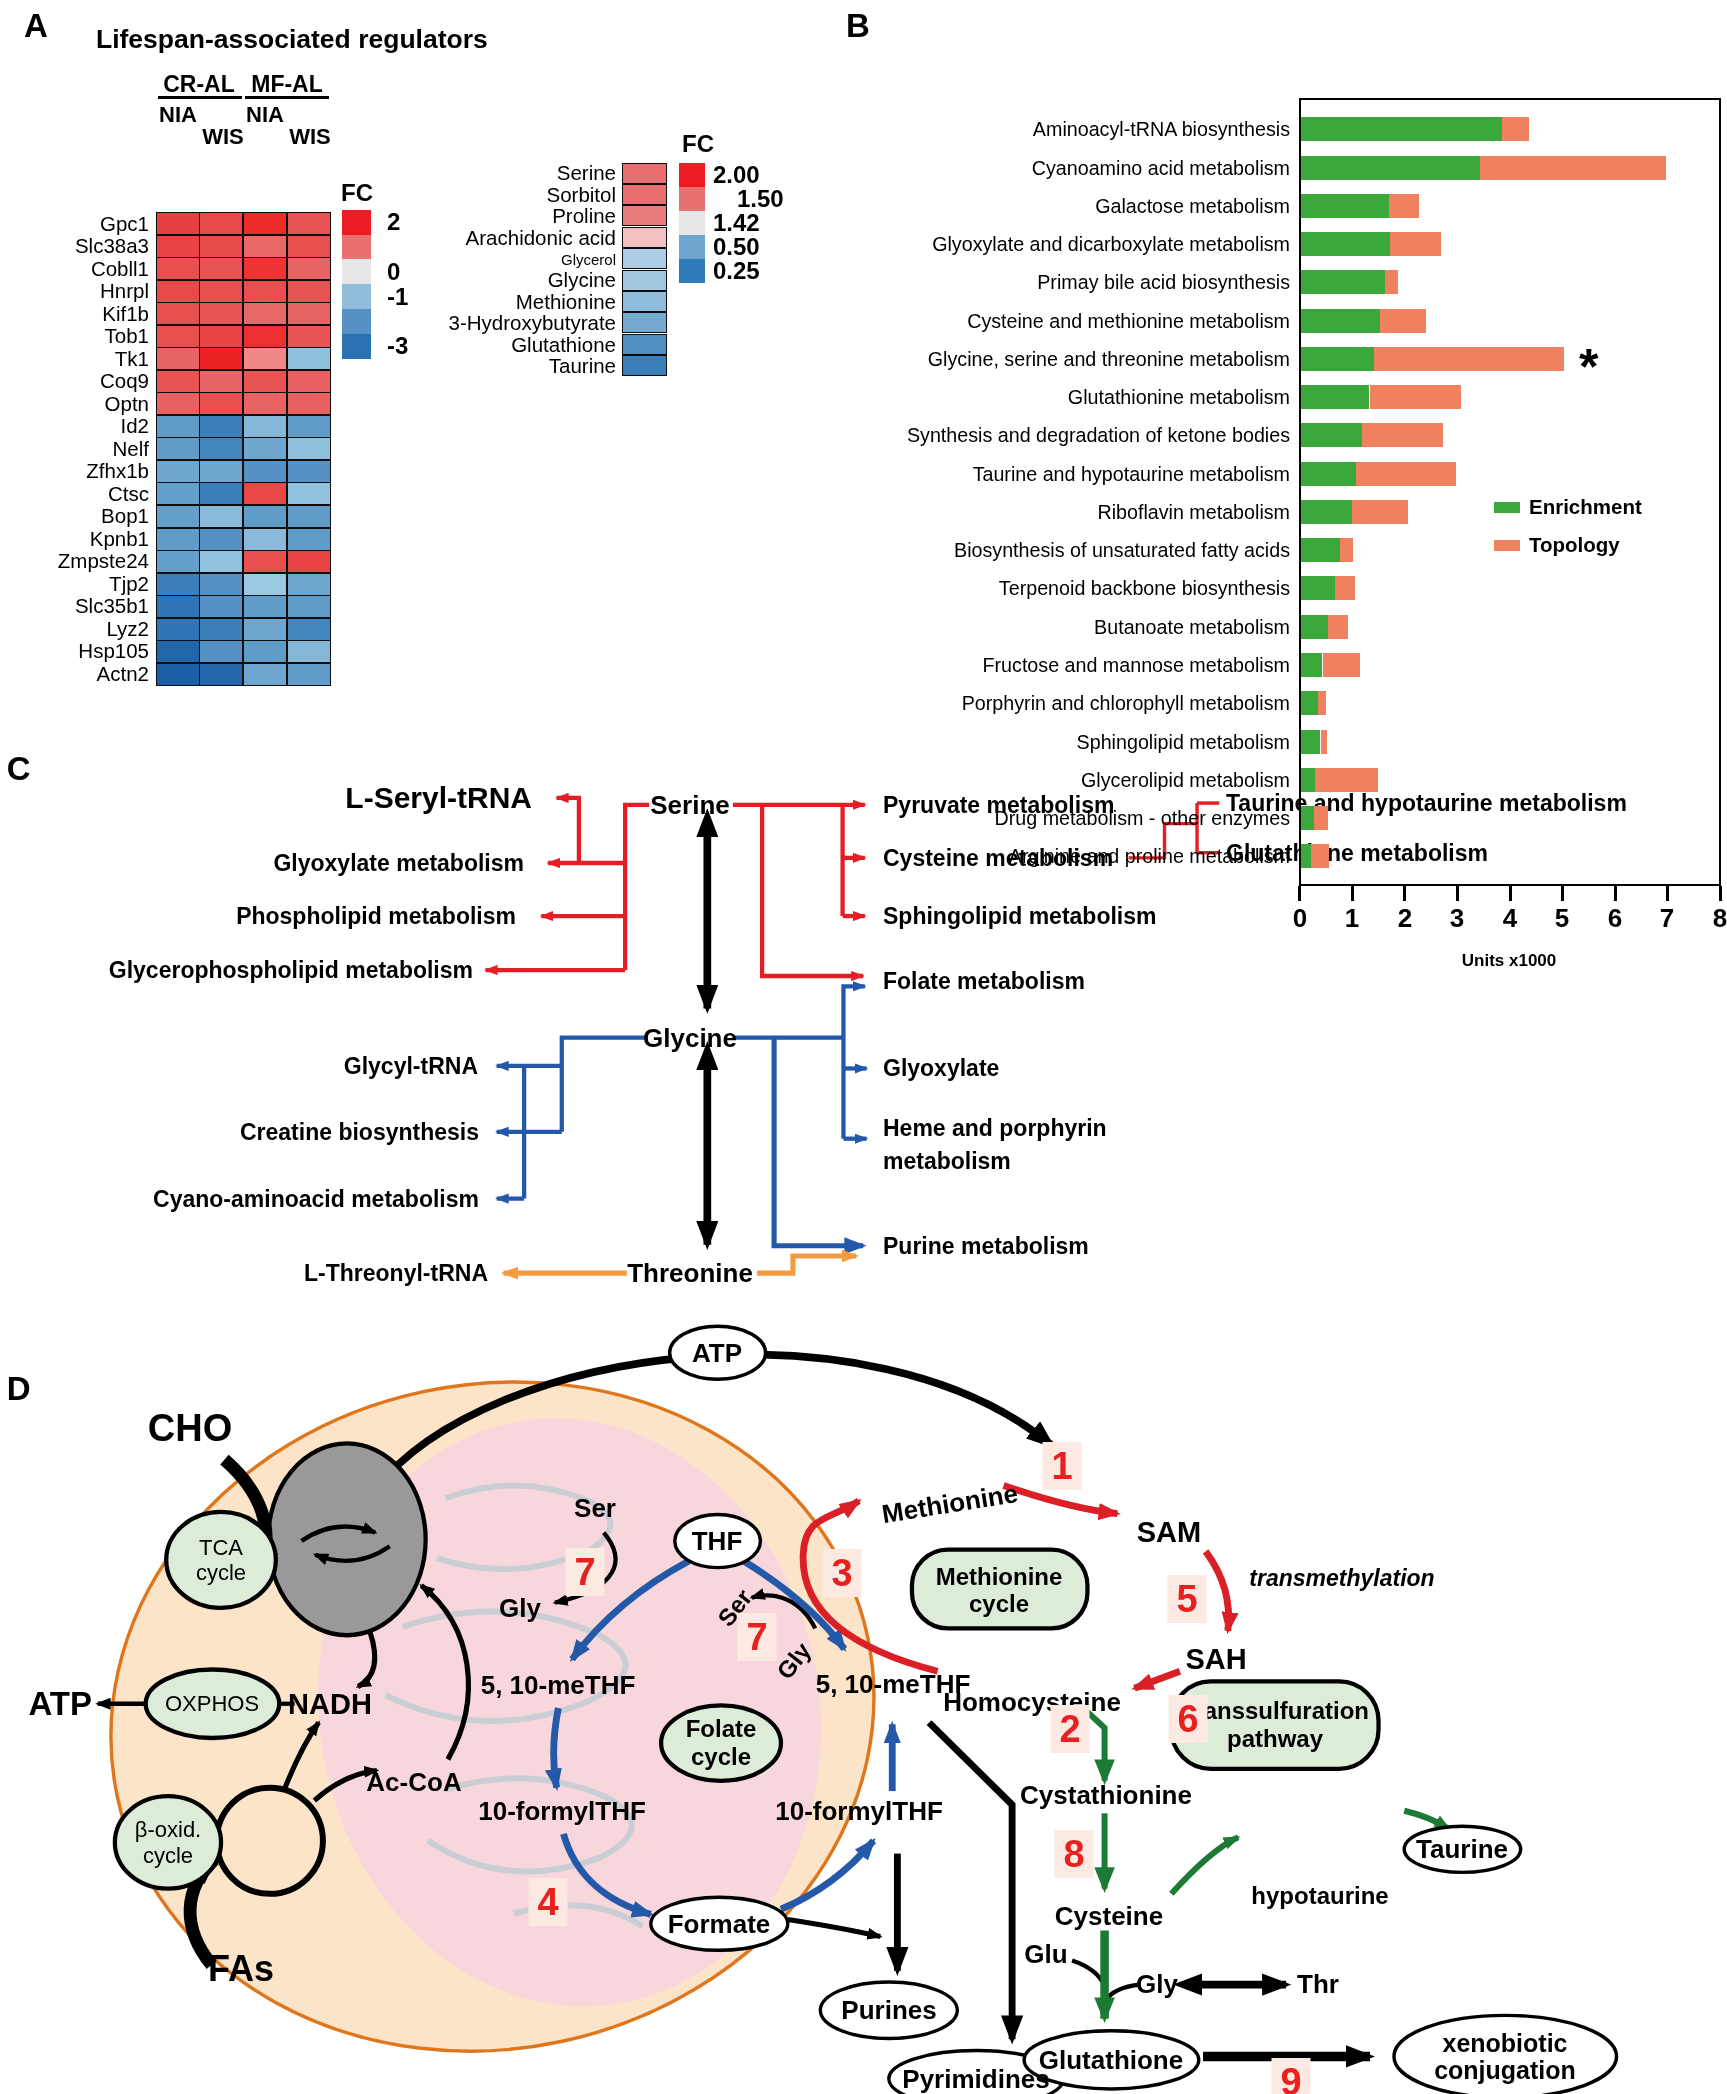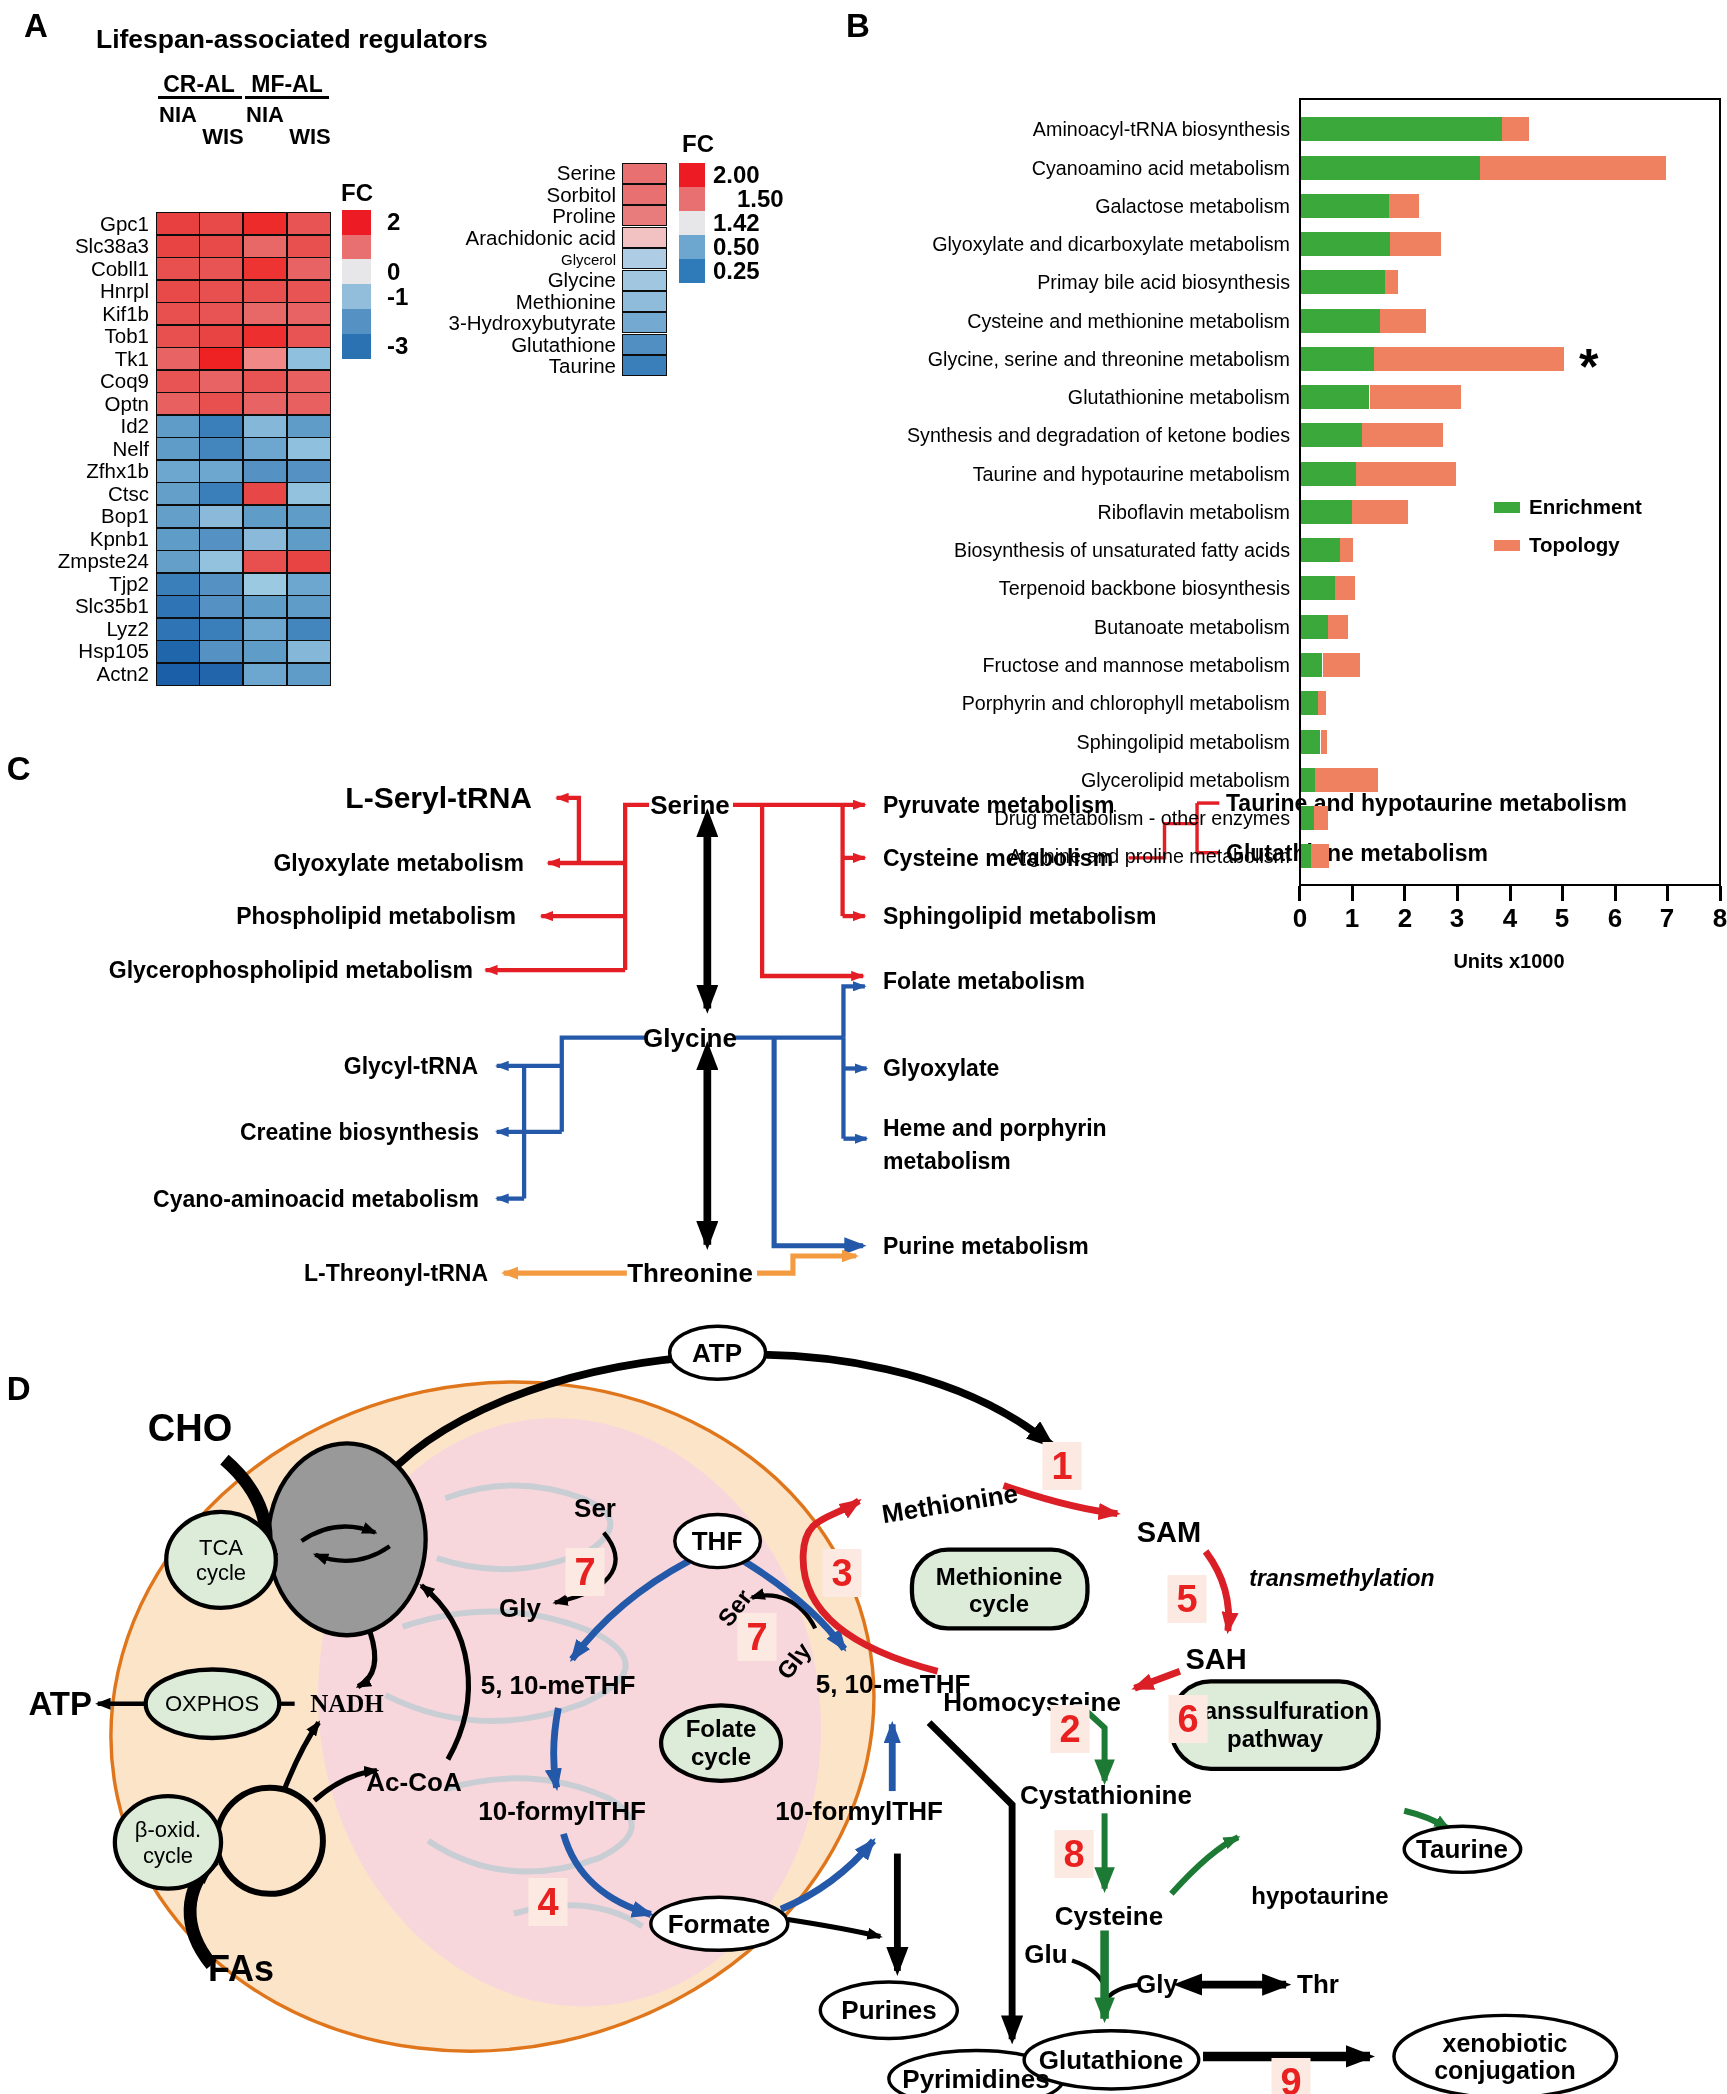--- a/index.html
+++ b/index.html
@@ -191,21 +191,21 @@
   <div style="position:absolute;left:158px;top:96px;width:84px;height:2.6px;background:#000;"></div>
   <div style="position:absolute;left:245px;top:96px;width:84px;height:2.6px;background:#000;"></div>
   <div class="lbl b c" style="left:178px;top:115px;font-size:22px;">NIA</div>
   <div class="lbl b c" style="left:223px;top:137px;font-size:22px;">WIS</div>
   <div class="lbl b c" style="left:265px;top:115px;font-size:22px;">NIA</div>
   <div class="lbl b c" style="left:310px;top:137px;font-size:22px;">WIS</div>
   <div class="lbl b c" style="left:357px;top:193px;font-size:24px;">FC</div>
   <div class="lbl b c" style="left:698px;top:144px;font-size:24px;">FC</div>
 
   <div style="position:absolute;left:1299px;top:98px;width:422px;height:788px;border:2.6px solid #000;"></div>
-  <div class="lbl b c" style="left:1509px;top:961px;font-size:20px;">Units x1000</div>
+  <div class="lbl b c" style="left:1509px;top:961px;font-size:17px;">Units x1000</div>
   <div style="position:absolute;left:1494px;top:502px;width:26px;height:11px;background:#3aa83a;"></div>
   <div class="lbl b ll" style="left:1529px;top:507px;font-size:20.5px;">Enrichment</div>
   <div style="position:absolute;left:1494px;top:540px;width:26px;height:11px;background:#ef8160;"></div>
   <div class="lbl b ll" style="left:1529px;top:545px;font-size:20.5px;">Topology</div>
 
   <div class="lbl b c" style="left:690px;top:805px;font-size:26px;">Serine</div>
   <div class="lbl b c" style="left:690px;top:1038px;font-size:26px;">Glycine</div>
   <div class="lbl b c" style="left:690px;top:1273px;font-size:26px;">Threonine</div>
   <div class="lbl b rr" style="left:532px;top:798px;font-size:30px;">L-Seryl-tRNA</div>
   <div class="lbl b rr" style="left:524px;top:863px;font-size:23px;">Glyoxylate metabolism</div>
@@ -224,21 +224,21 @@
   <div class="lbl b ll" style="left:883px;top:1161px;font-size:23px;">metabolism</div>
   <div class="lbl b ll" style="left:883px;top:1246px;font-size:23px;">Purine metabolism</div>
   <div class="lbl b ll" style="left:1226px;top:803px;font-size:23px;">Taurine and hypotaurine metabolism</div>
   <div class="lbl b ll" style="left:1226px;top:853px;font-size:23px;">Glutathione metabolism</div>
 
   <div class="lbl b c" style="left:190px;top:1428px;font-size:38px;">CHO</div>
   <div class="lbl b c" style="left:717px;top:1353px;font-size:26px;">ATP</div>
   <div class="lbl c" style="left:221px;top:1548px;font-size:22px;">TCA</div>
   <div class="lbl c" style="left:221px;top:1573px;font-size:22px;">cycle</div>
   <div class="lbl c" style="left:212px;top:1704px;font-size:22px;">OXPHOS</div>
-  <div class="lbl b c" style="left:347px;top:1704px;font-size:25px;font-family:Liberation Serif, serif;">NADH</div>
+  <div class="lbl b c" style="left:330px;top:1704px;font-size:29px;">NADH</div>
   <div class="lbl b rr" style="left:92px;top:1704px;font-size:33px;">ATP</div>
   <div class="lbl b c" style="left:414px;top:1782px;font-size:26px;">Ac-CoA</div>
   <div class="lbl c" style="left:168px;top:1830px;font-size:22px;">β-oxid.</div>
   <div class="lbl c" style="left:168px;top:1856px;font-size:22px;">cycle</div>
   <div class="lbl b c" style="left:241px;top:1969px;font-size:36px;">FAs</div>
   <div class="lbl b c" style="left:595px;top:1508px;font-size:26px;">Ser</div>
   <div class="lbl b c" style="left:520px;top:1608px;font-size:26px;">Gly</div>
   <div class="lbl b c" style="left:558px;top:1685px;font-size:26px;">5, 10-meTHF</div>
   <div class="lbl b c" style="left:562px;top:1811px;font-size:26px;">10-formylTHF</div>
   <div class="lbl b c" style="left:717px;top:1541px;font-size:26px;">THF</div>

